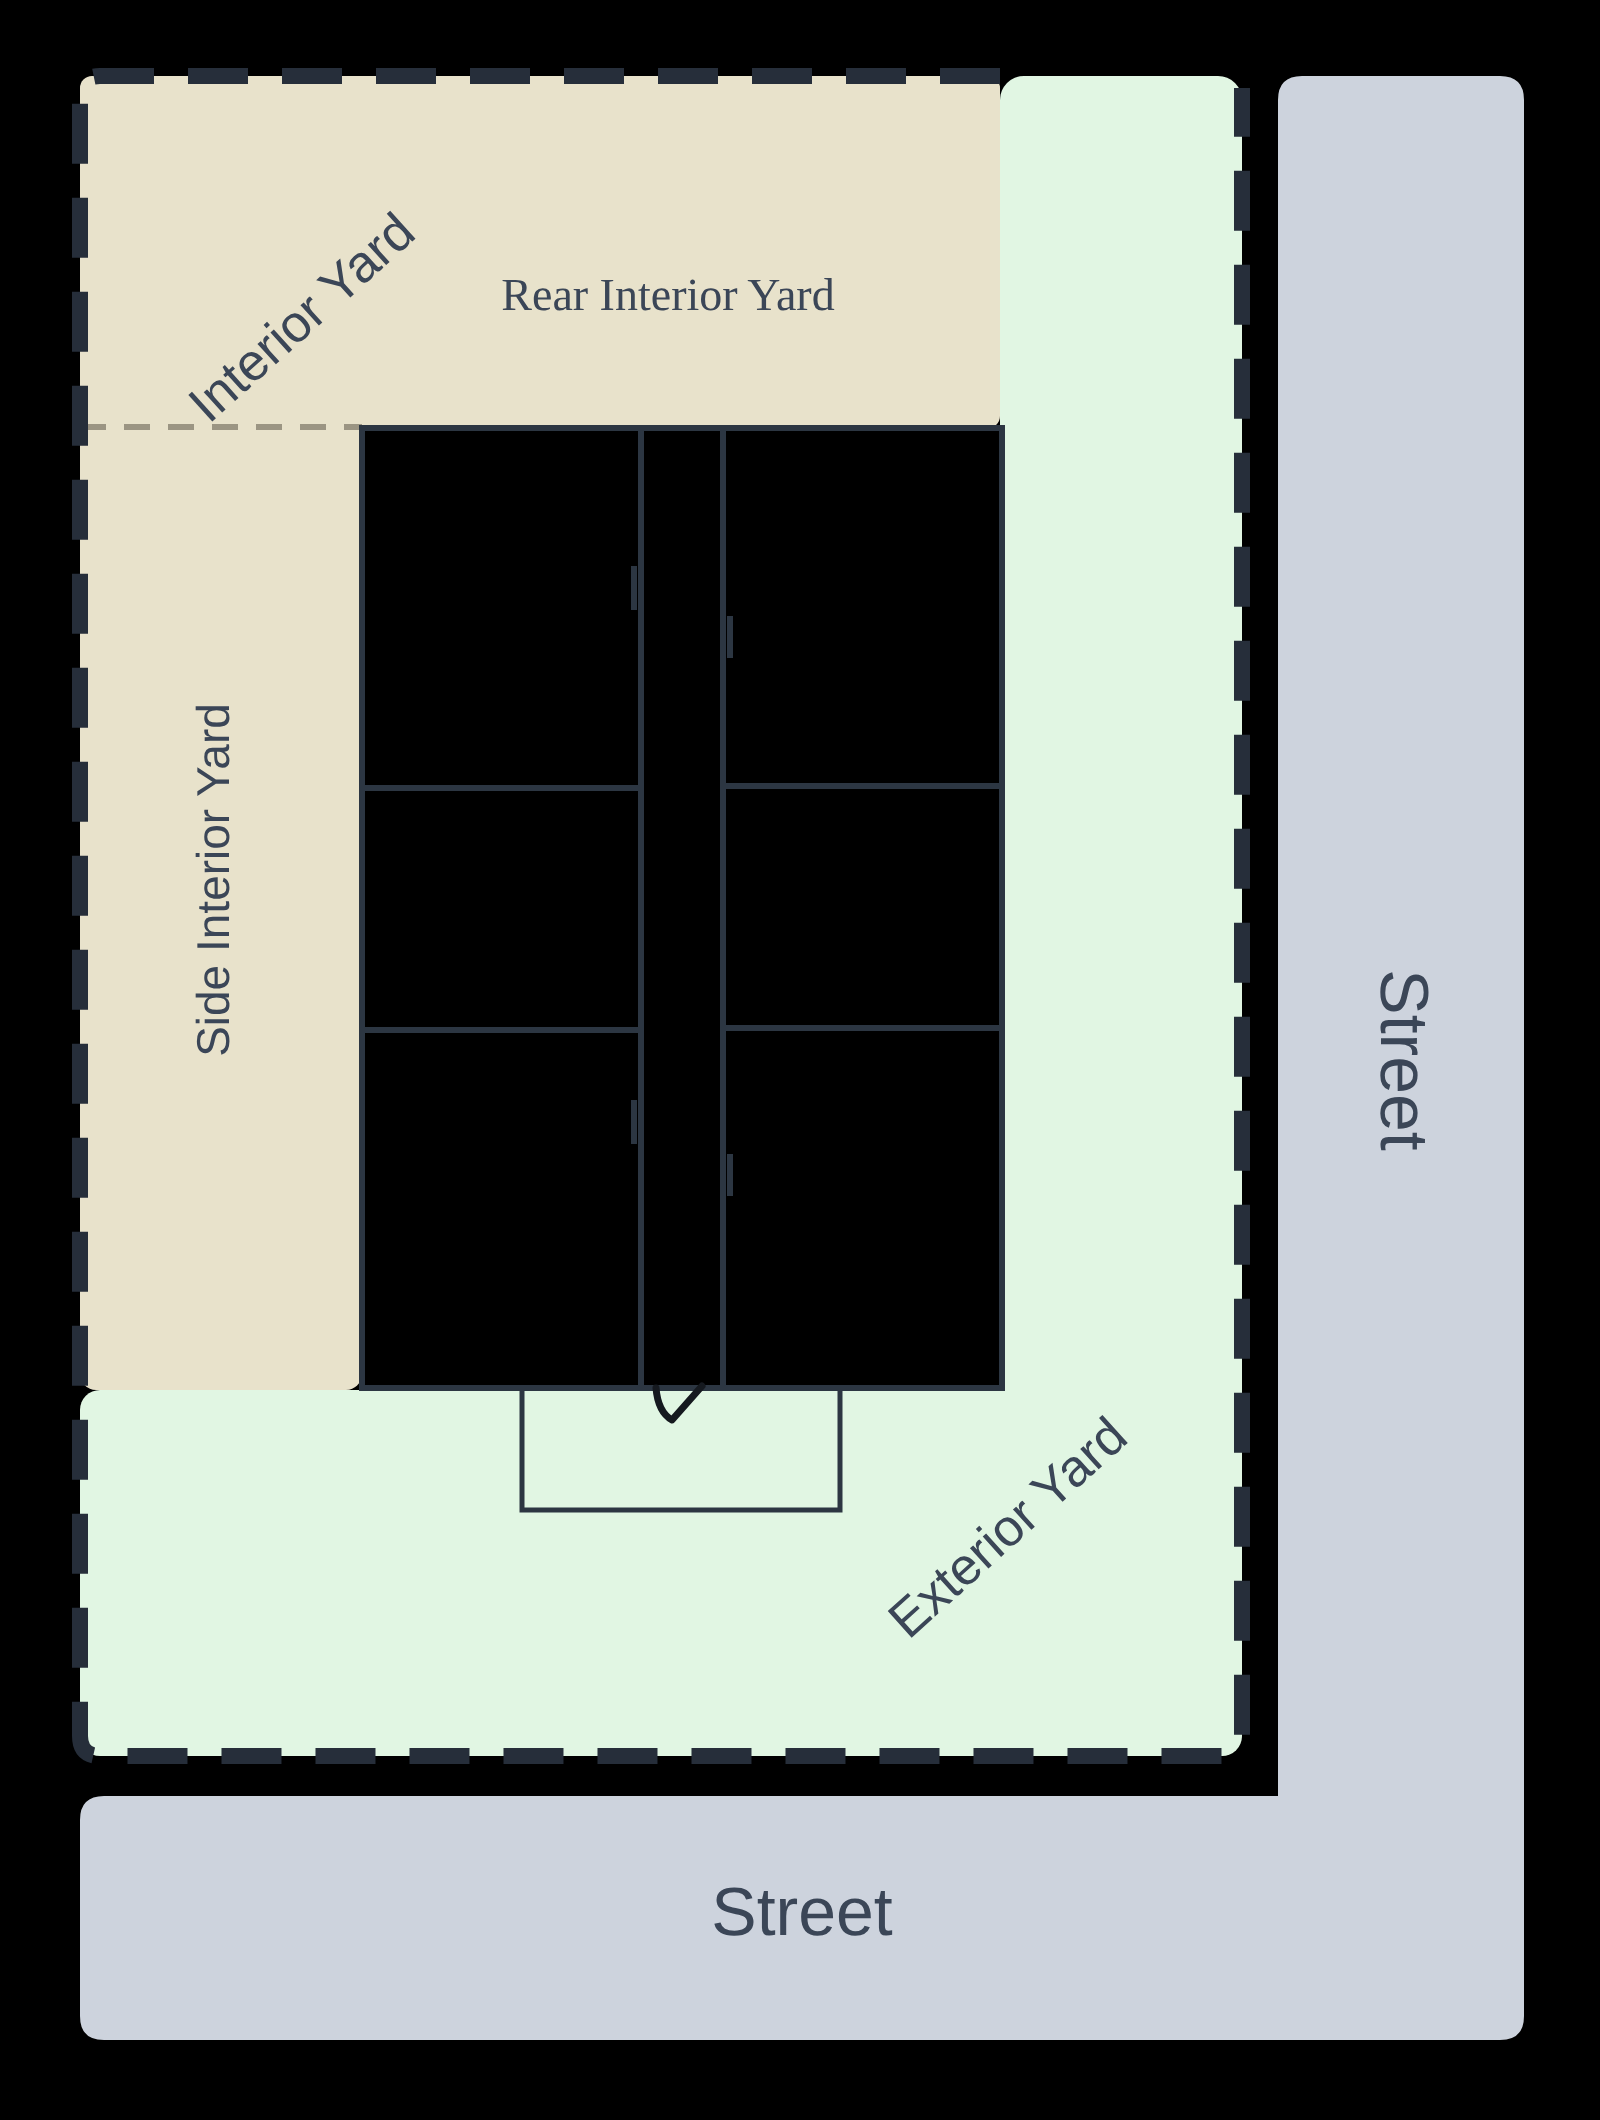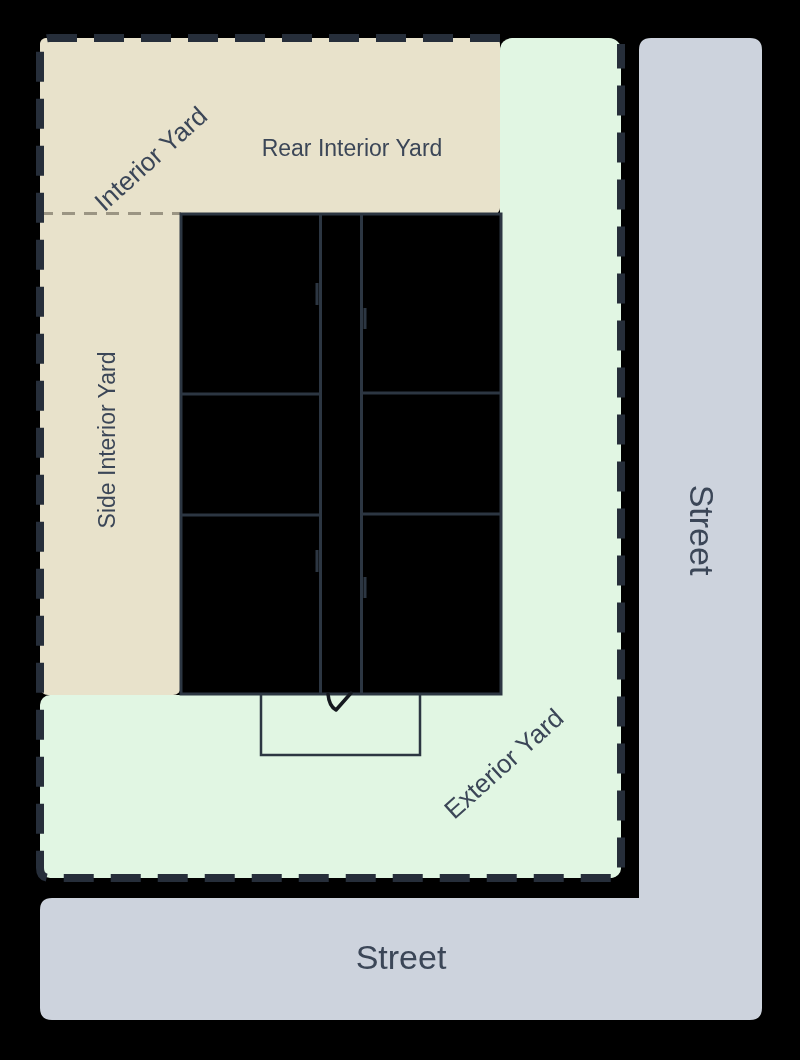--- a/index.html
+++ b/index.html
@@ -26,21 +26,21 @@
     position: absolute;
     color: #3b4657;
     white-space: nowrap;
     transform-origin: center center;
     user-select: none;
   }
   .label-diag        { font-size: 26px; }
   .label-plain       { font-size: 23px; }
   .label-street      { font-size: 34px; }
   .interior-yard-label      { left: 151px; top: 159px; transform: translate(-50%,-50%) rotate(-42deg); }
-  .rear-interior-yard-label { left: 352px; top: 148px; transform: translate(-50%,-50%); }
+  .rear-interior-yard-label { left: 334px; top: 148px; transform: translate(-50%,-50%); font-family: Liberation Serif, serif; }
   .side-interior-yard-label { left: 107px; top: 440px; transform: translate(-50%,-50%) rotate(-90deg); }
   .exterior-yard-label      { left: 504px; top: 764px; transform: translate(-50%,-50%) rotate(-42deg); }
   .street-right-label       { left: 701px; top: 530px; transform: translate(-50%,-50%) rotate(90deg); }
   .street-bottom-label      { left: 401px; top: 957px; transform: translate(-50%,-50%); }
 </style>
 </head>
 <body>
 
 <div class="stage">
 

